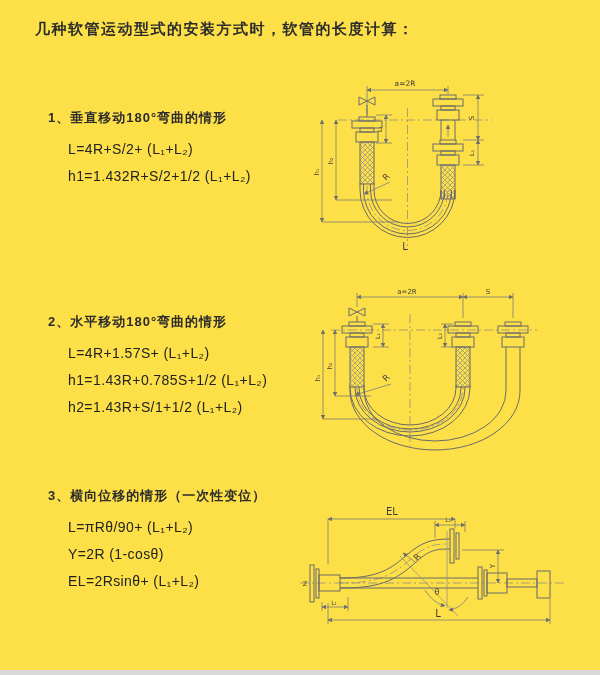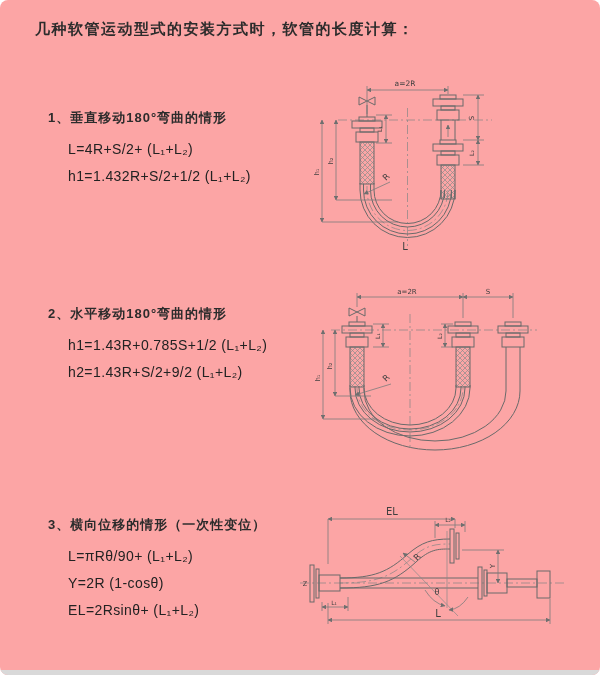--- a/index.html
+++ b/index.html
@@ -1,20 +1,20 @@
 <!DOCTYPE html>
 <html><head>
 <meta charset="utf-8">
 <style>
   html,body{margin:0;padding:0;background:#ffffff;}
-  .page{position:relative;width:600px;height:675px;background:#fca5a5;overflow:hidden;
-        font-family:"Liberation Sans","DejaVu Sans",sans-serif;color:#2c2c2c;border-radius:8px;}
+  .page{position:relative;width:600px;height:675px;background:#fde047;overflow:hidden;
+        font-family:"Liberation Sans","DejaVu Sans",sans-serif;color:#2c2c2c;}
   .title{position:absolute;left:35px;top:20px;font-size:15px;font-weight:bold;letter-spacing:1.5px;}
   .section{position:absolute;left:48px;}
-  .sec1{top:108px;} .sec2{top:304px;} .sec3{top:515px;}
+  .sec1{top:108px;} .sec2{top:312px;} .sec3{top:486px;}
   .heading{font-size:13px;font-weight:bold;letter-spacing:1px;line-height:19px;}
   .formulas{margin:9px 0 0 20px;}
   .formula{font-size:14px;line-height:27px;letter-spacing:.4px;color:#222;}
   .diag{position:absolute;}
   .geo{stroke:#6a6a6a;fill:none;stroke-width:1;}
   .thin{stroke:#8a8a8a;fill:none;stroke-width:.7;}
   .cl{stroke:#858585;fill:none;stroke-width:.7;stroke-dasharray:9 3 2 3;}
   .dim{stroke:#7c7c7c;fill:none;stroke-width:.8;}
   svg text{fill:#3f3f3f;stroke:none;font-family:"DejaVu Sans",sans-serif;}
   .bottom-edge{position:absolute;left:0;top:670px;width:600px;height:5px;background:#d9d9d9;}
@@ -30,22 +30,23 @@
     <div class="heading">1、垂直移动180°弯曲的情形</div>
     <div class="formulas">
       <div class="formula">L=4R+S/2+ (L₁+L₂)</div>
       <div class="formula">h1=1.432R+S/2+1/2 (L₁+L₂)</div>
     </div>
   </div>
 
   <div class="section sec2">
     <div class="heading">2、水平移动180°弯曲的情形</div>
     <div class="formulas">
+      <div class="formula">L=4R+1.57S+ (L₁+L₂)</div>
       <div class="formula">h1=1.43R+0.785S+1/2 (L₁+L₂)</div>
-      <div class="formula">h2=1.43R+S/2+9/2 (L₁+L₂)</div>
+      <div class="formula">h2=1.43R+S/1+1/2 (L₁+L₂)</div>
     </div>
   </div>
 
   <div class="section sec3">
     <div class="heading">3、横向位移的情形（一次性变位）</div>
     <div class="formulas">
       <div class="formula">L=πRθ/90+ (L₁+L₂)</div>
       <div class="formula">Y=2R (1-cosθ)</div>
       <div class="formula">EL=2Rsinθ+ (L₁+L₂)</div>
     </div>

